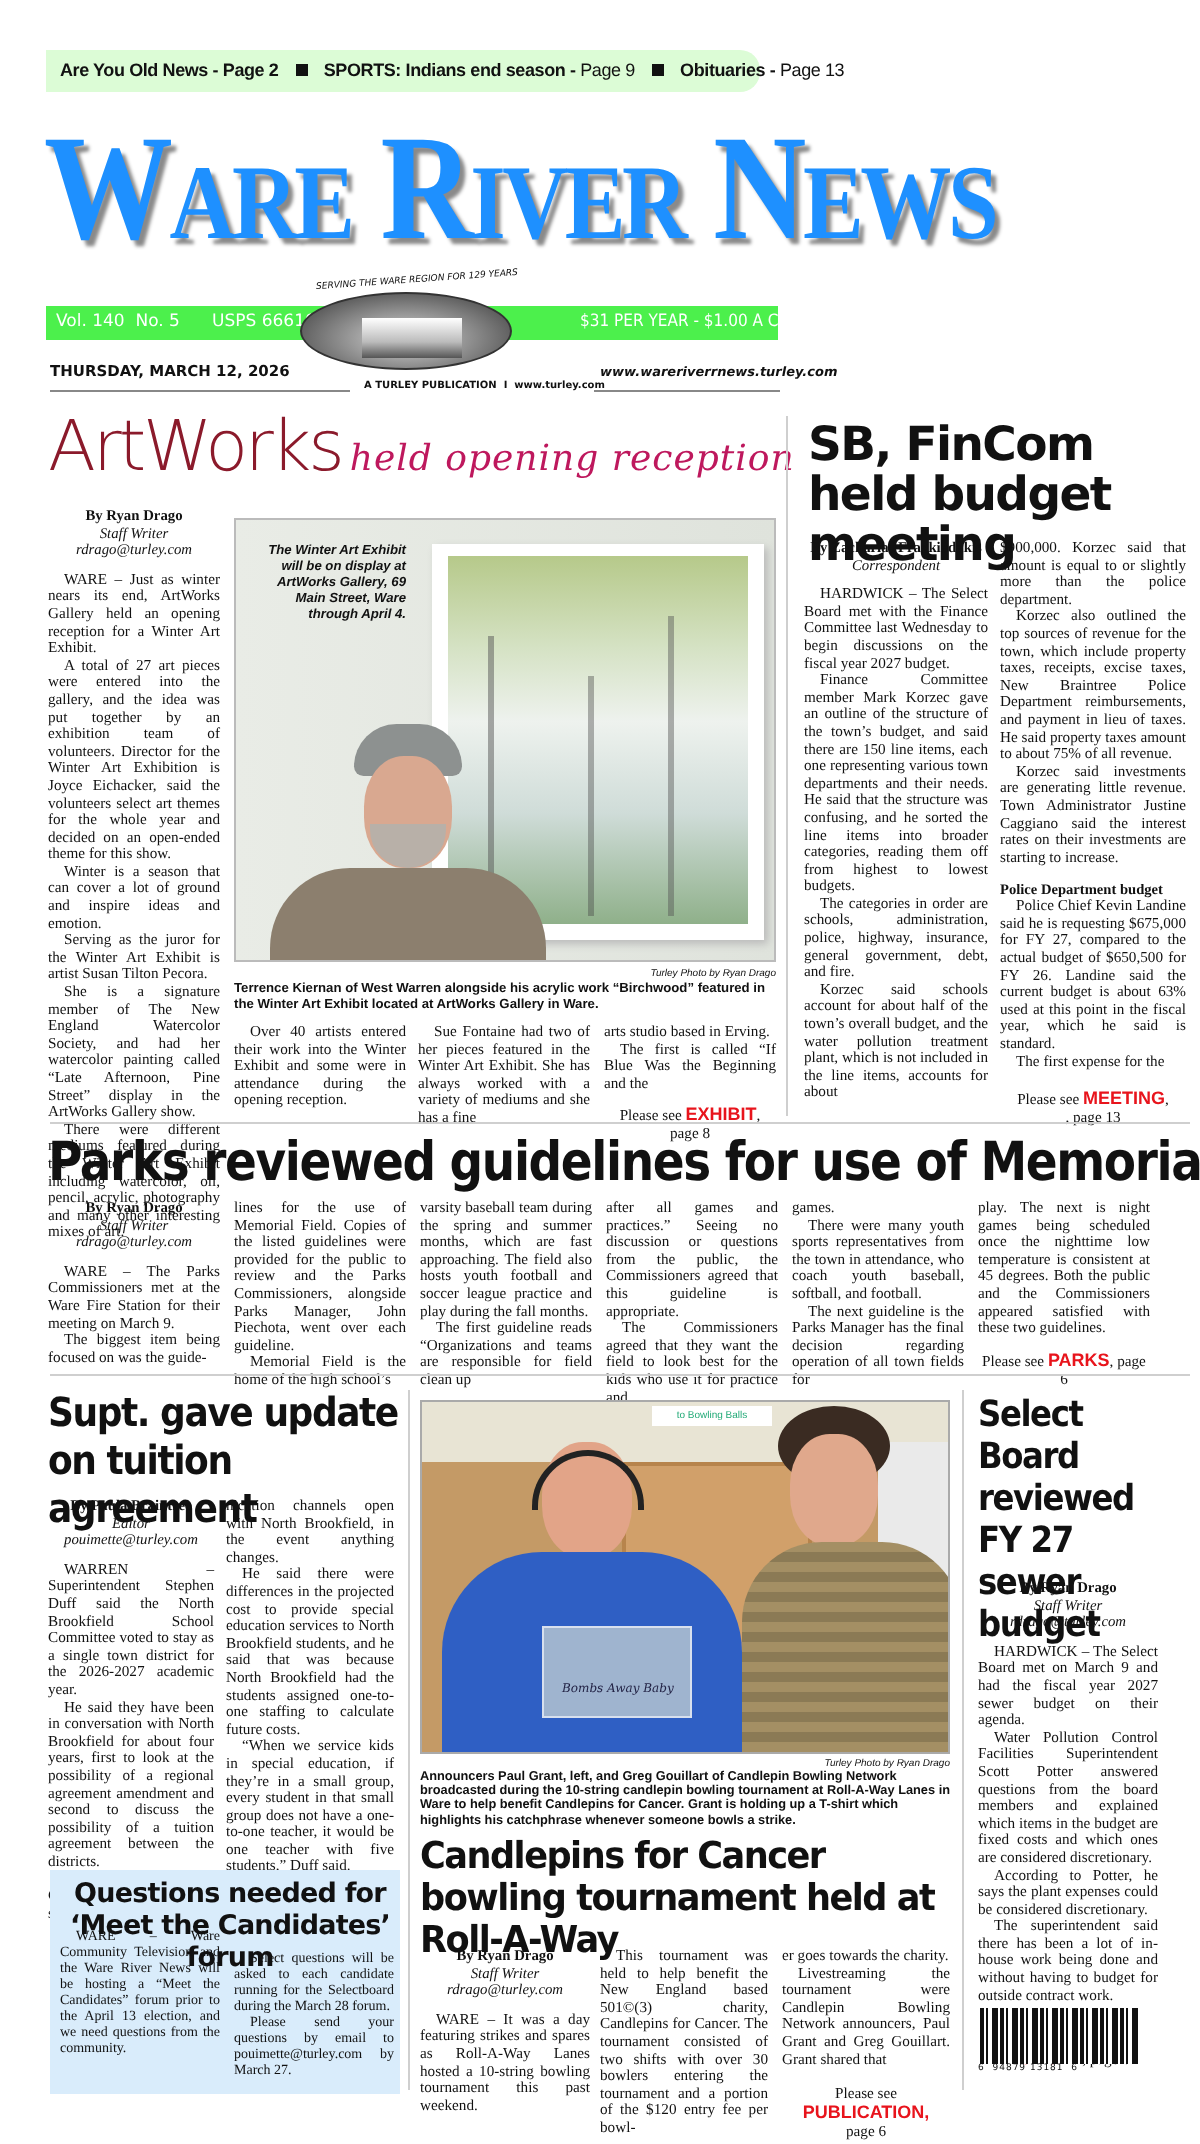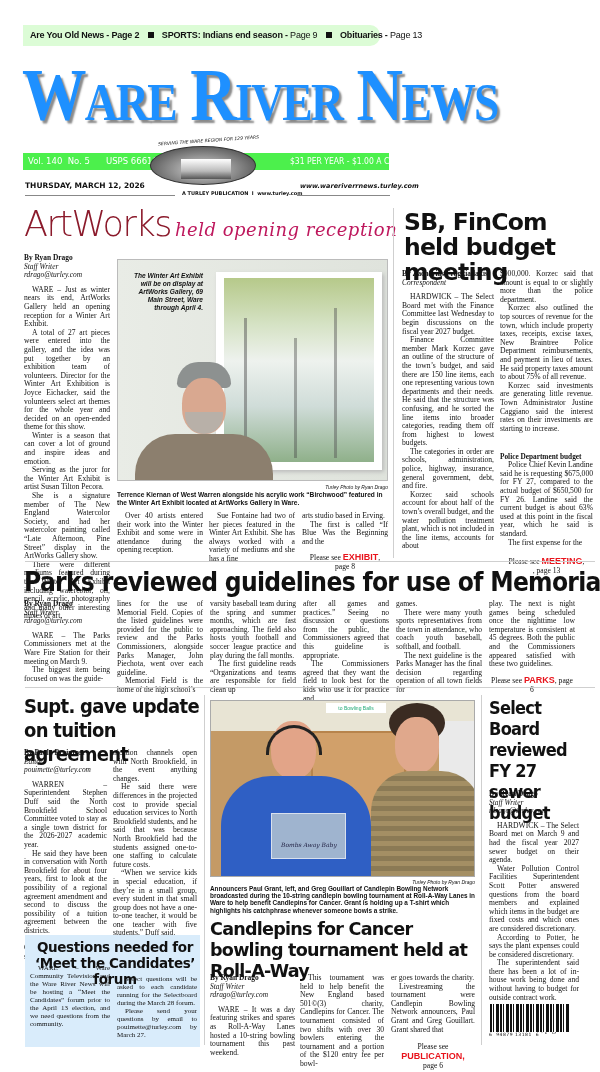--- a/index.html
+++ b/index.html
@@ -3,21 +3,21 @@
 <meta charset="utf-8">
 <style>
 *{box-sizing:border-box;margin:0;padding:0}
 html,body{width:600px;height:1072px;background:#fff;overflow:hidden}
 body{position:relative;font-family:"Liberation Serif",serif;color:#111}
 .abs{position:absolute}
 .sans{font-family:"DejaVu Sans","Liberation Sans",sans-serif}
 .cond{font-family:"Liberation Sans",sans-serif;font-stretch:condensed}
 p{font-size:7.6px;line-height:8.6px;text-align:justify;text-indent:8px;margin:0}
 p.noind{text-indent:0}
-.byline{text-align:left;font-size:7.4px;line-height:8.6px;margin-bottom:6px}
+.byline{text-align:center;font-size:7.4px;line-height:8.6px;margin-bottom:6px}
 .byline b{display:block;font-weight:bold}
 .byline i{display:block}
 .see{font-size:7.6px;text-align:center;margin-top:6px}
 .see b{color:#e8141c;font-family:"Liberation Sans",sans-serif;font-weight:bold;font-size:9px}
 .rule{position:absolute;height:1px;background:#cfcfcf}
 .vrule{position:absolute;width:1px;background:#cfcfcf}
 .headline{font-family:"DejaVu Sans","Liberation Sans",sans-serif;font-weight:bold;color:#111;letter-spacing:-0.8px;transform-origin:left top}
 .cap{font-family:"Liberation Sans",sans-serif;font-weight:bold;font-size:7.6px;line-height:8.6px}
 .credit{font-family:"Liberation Sans",sans-serif;font-style:italic;font-size:5px;text-align:right}
 </style>
@@ -111,21 +111,21 @@
     </div>
   <p>HARDWICK – The Select Board met with the Finance Committee last Wednesday to begin discussions on the fiscal year 2027 budget.</p>
   <p>Finance Committee member Mark Korzec gave an outline of the structure of the town’s budget, and said there are 150 line items, each one representing various town departments and their needs. He said that the structure was confusing, and he sorted the line items into broader categories, reading them off from highest to lowest budgets.</p>
   <p>The categories in order are schools, administration, police, highway, insurance, general government, debt, and fire.</p>
   <p>Korzec said schools account for about half of the town’s overall budget, and the water pollution treatment plant, which is not included in the line items, accounts for about</p>
 </div>
 <div class="abs" style="left:500px;top:270px;width:93px">
   <p class="noind">$900,000. Korzec said that amount is equal to or slightly more than the police department.</p>
   <p>Korzec also outlined the top sources of revenue for the town, which include property taxes, receipts, excise taxes, New Braintree Police Department reimbursements, and payment in lieu of taxes. He said property taxes amount to about 75% of all revenue.</p>
   <p>Korzec said investments are generating little revenue. Town Administrator Justine Caggiano said the interest rates on their investments are starting to increase.</p>
-  <div style="font-weight:bold;font-size:7.3px;margin-top:19px">Police Department budget</div>
+  <div style="font-weight:bold;font-size:7.3px;margin-top:7px">Police Department budget</div>
   <p>Police Chief Kevin Landine said he is requesting $675,000 for FY 27, compared to the actual budget of $650,500 for FY 26. Landine said the current budget is about 63% used at this point in the fiscal year, which he said is standard.</p>
   <p>The first expense for the</p>
   <div class="see" style="margin-top:9px"><span>Please see</span> <b>MEETING</b>,<br><span>, page 13</span></div>
 </div>
 
 <div class="rule" style="left:25px;top:561px;width:570px"></div>
 
 <div class="abs headline" style="left:24px;top:566px;font-size:27px;line-height:32px;white-space:nowrap;transform:scaleX(0.87)">Parks reviewed guidelines for use of Memorial Field</div>
 <div class="abs" style="left:24px;top:600px;width:86px">
   <div class="byline">

